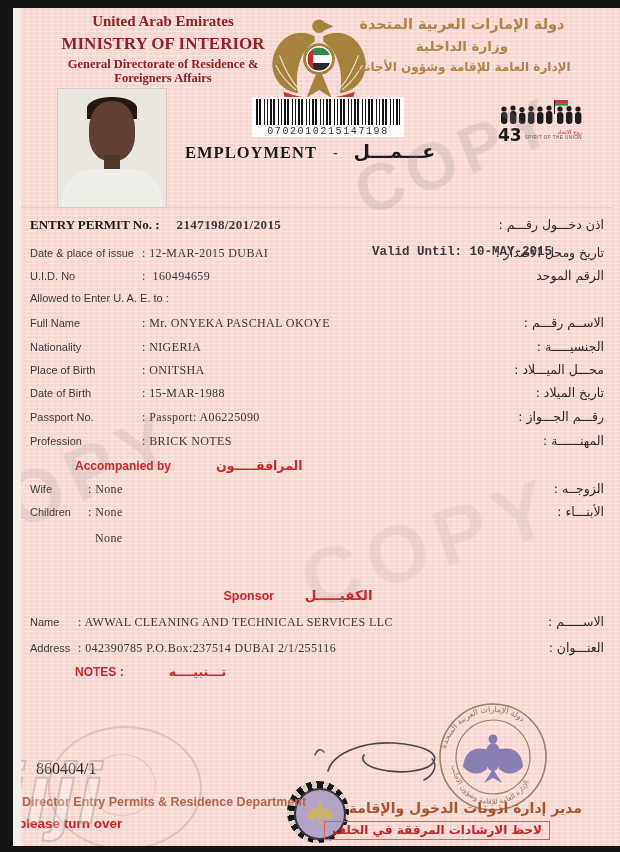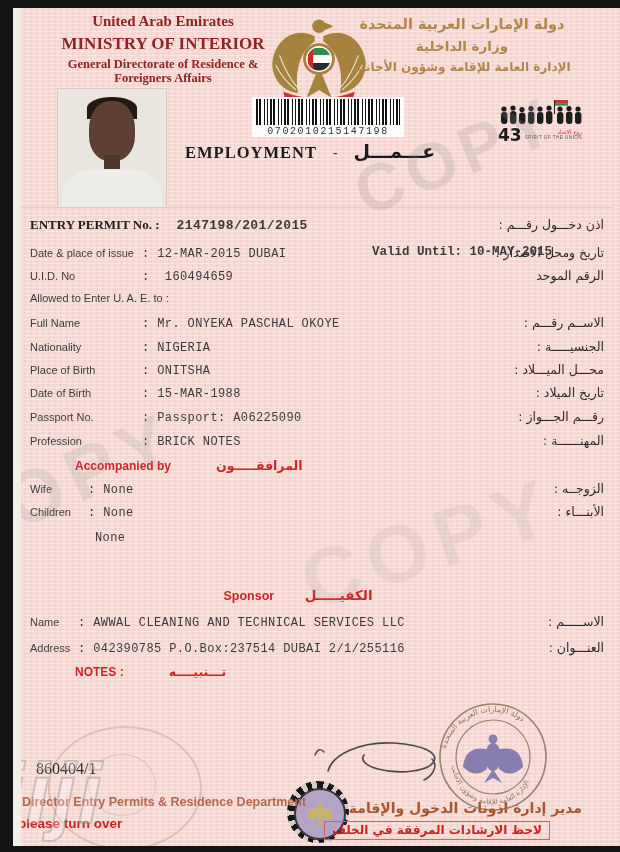--- a/index.html
+++ b/index.html
@@ -54,21 +54,21 @@
   .title-en{font-family:"Liberation Serif",serif;font-weight:bold;font-size:16.5px;color:#1b1b1b;letter-spacing:1px;text-align:center;}
   .title-dash{font-size:14px;color:#333;}
   .title-ar{font-family:"DejaVu Sans",sans-serif;font-weight:bold;font-size:19px;color:#1b1b1b;direction:rtl;}
   .hline{position:absolute;left:21px;top:207px;width:592px;height:1px;background:rgba(90,60,60,.14);z-index:1;}
   
   .frow{position:absolute;left:30px;right:16px;display:flex;align-items:baseline;z-index:2;}
   .flabel{font-size:11px;color:#3d3d3d;flex:0 0 112px;}
   .flabel-auto{flex:0 0 auto;}
   .flabel-serif{font-family:"Liberation Serif",serif;font-weight:bold;font-size:13px;color:#1d1d1d;
                 flex:0 0 auto;margin-right:17px;}
-  .fvalue{font-family:Liberation Mono, monospace;font-size:12px;color:#3a3a3a;
+  .fvalue{font-family:Liberation Serif, serif;font-size:12px;color:#3a3a3a;
           letter-spacing:.4px;white-space:pre;}
   .fvalue-big{font-weight:bold;font-size:13px;}
   .arl{margin-left:auto;direction:rtl;font-family:"DejaVu Sans",sans-serif;font-size:12.5px;color:#2b2b2b;}
   .red{color:#cc2626 !important;font-weight:bold;margin-left:45px;}
   .w58{flex:0 0 58px;}
   .w48{flex:0 0 48px;}
   .valid-until{position:absolute;left:372px;top:245px;font-family:"Liberation Mono","DejaVu Sans Mono",monospace;
                font-weight:bold;font-size:12.5px;color:#3a3a3a;z-index:2;}
   .sponsor-title{position:absolute;left:0;top:586px;width:596px;text-align:center;z-index:2;}
   .sponsor-title .en{color:#cc2626;font-weight:bold;font-size:12.5px;margin-right:26px;}

